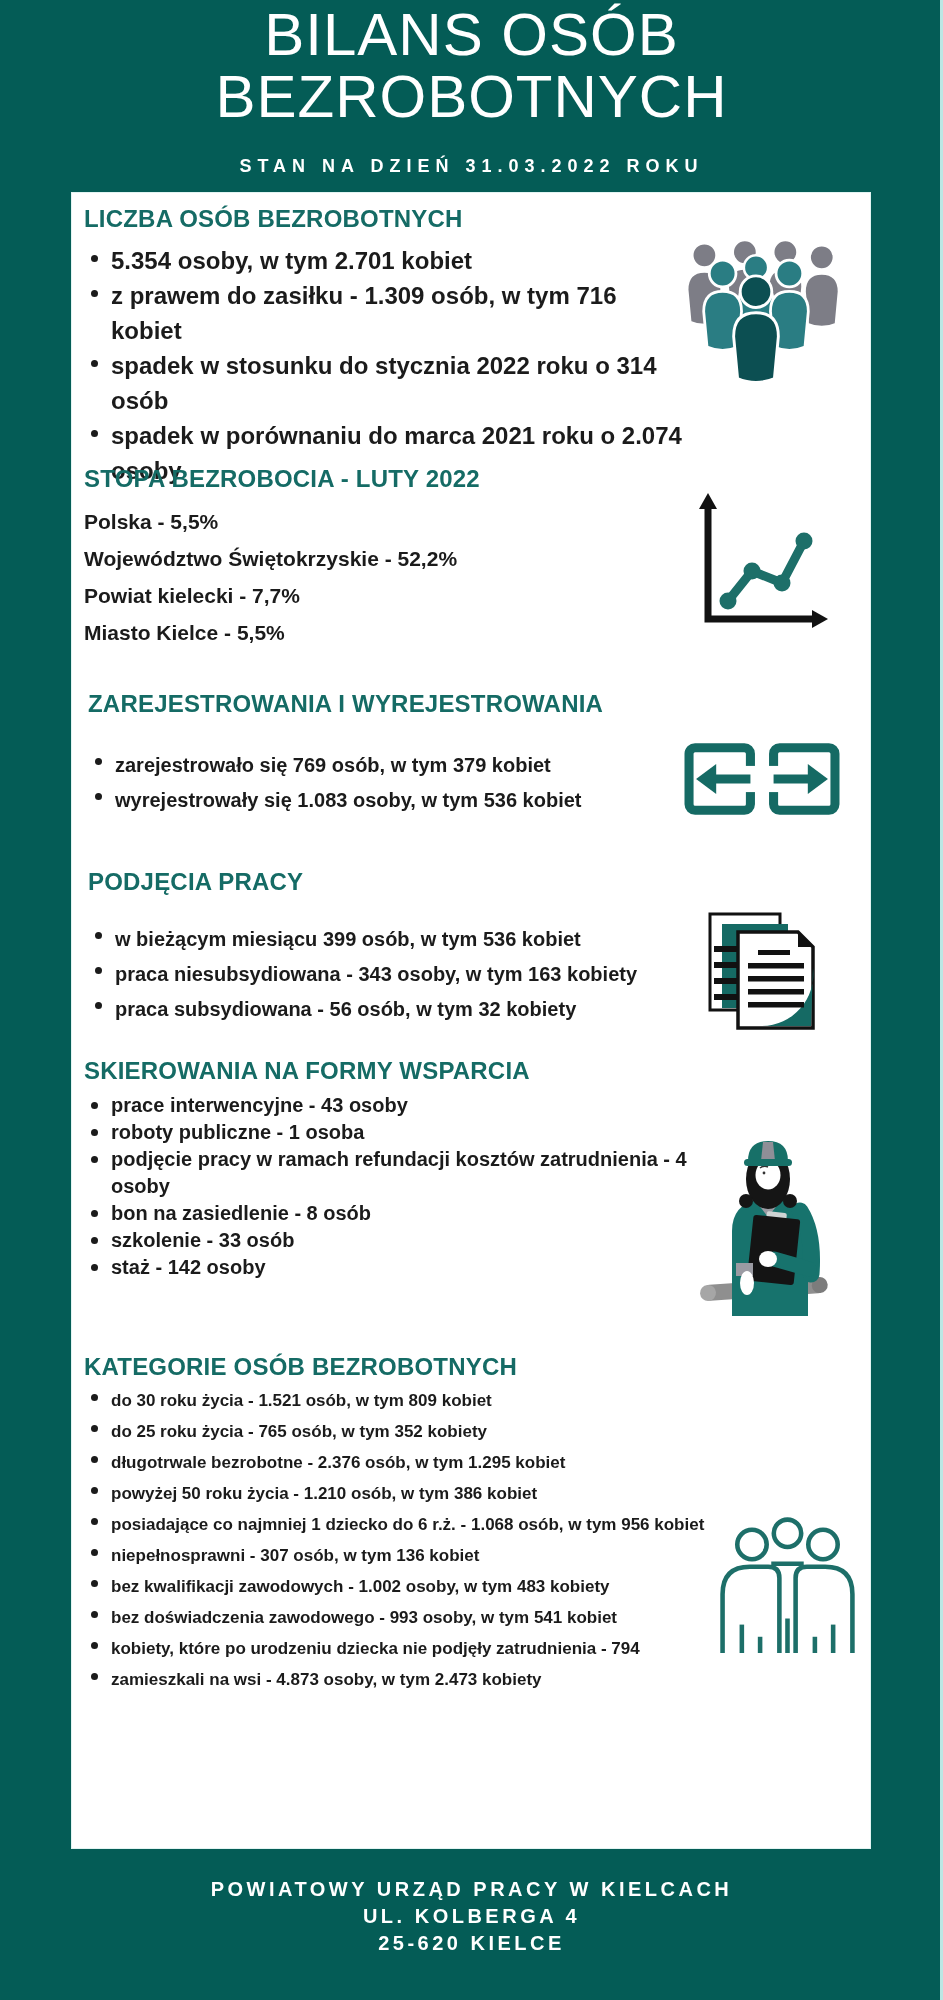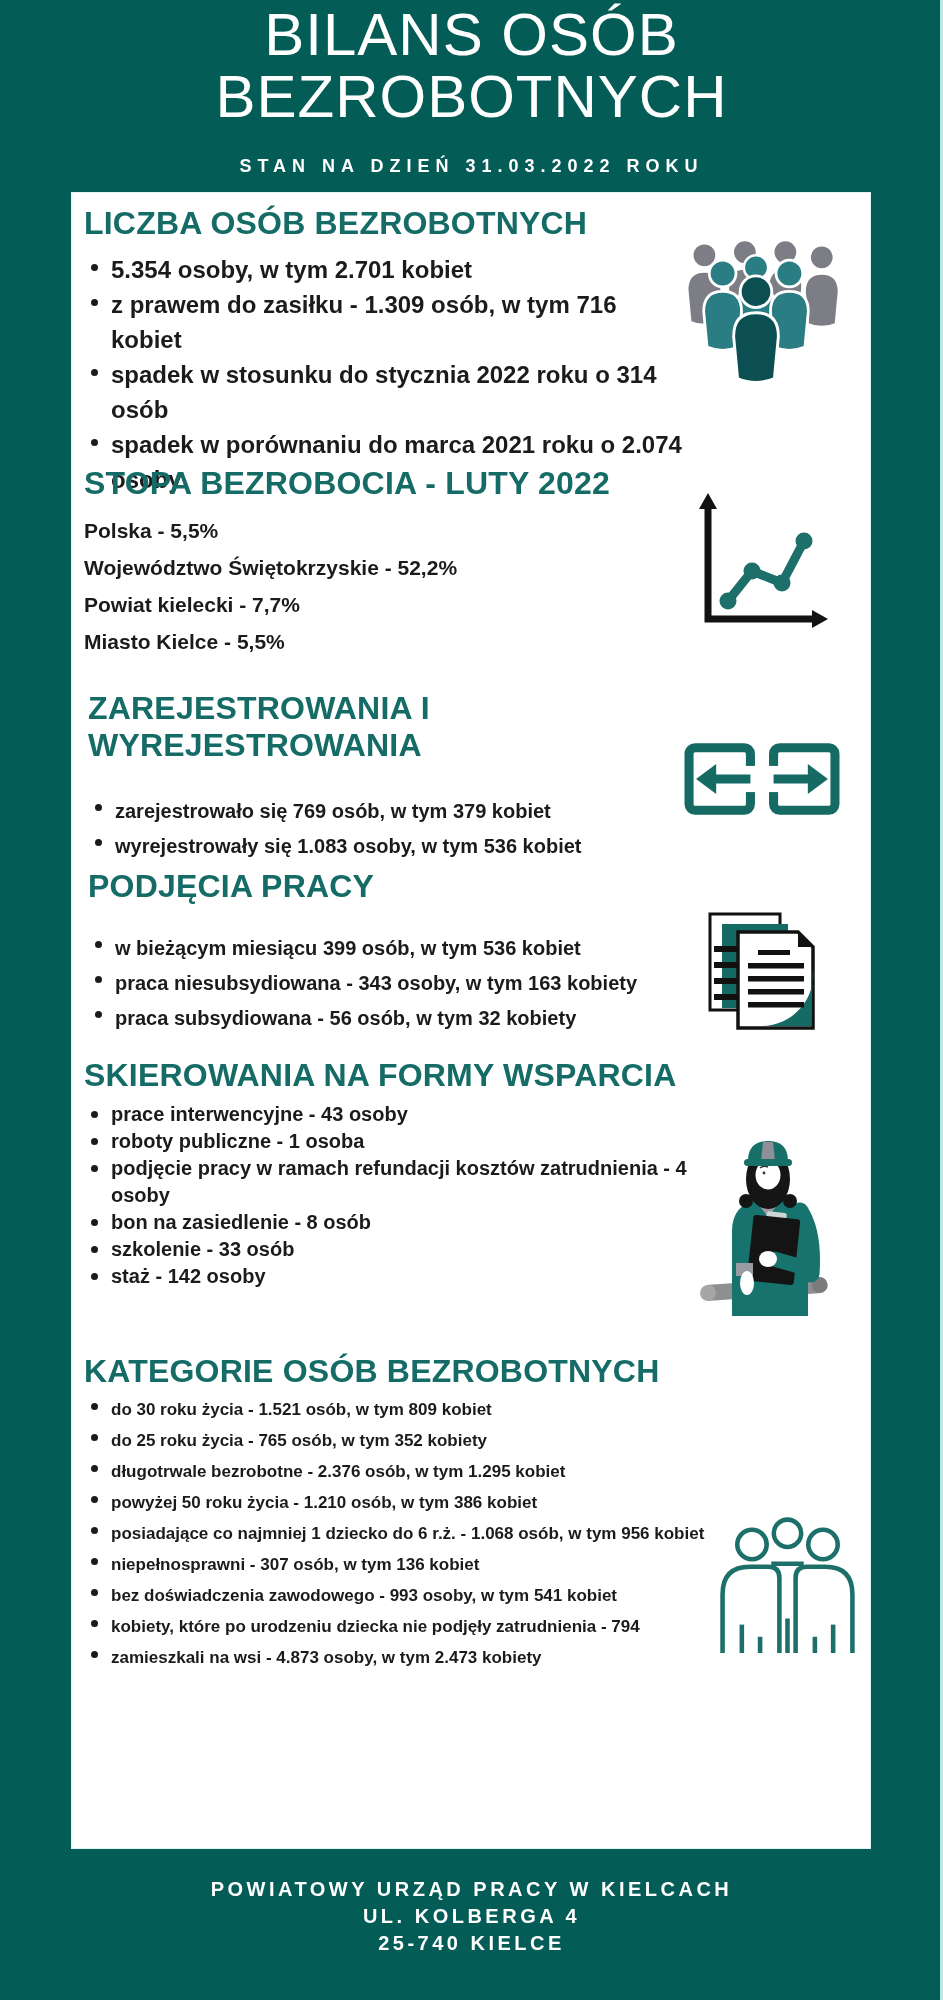--- a/index.html
+++ b/index.html
@@ -9,21 +9,21 @@
 
   .title{position:absolute;top:4px;left:0;width:100%;text-align:center;color:#ffffff;
          font-weight:400;font-size:60px;line-height:62px;letter-spacing:1px;}
   .subtitle{position:absolute;top:156px;left:0;width:100%;text-align:center;color:#ffffff;
             font-weight:700;font-size:18px;letter-spacing:6px;}
 
   .card{position:absolute;left:72px;top:193px;width:798px;height:1655px;background:#ffffff;
         box-shadow:0 0 0 1px #e2f4f2;}
 
   .sec{position:absolute;}
-  .sec h2{margin:0;font-size:32px;font-weight:700;color:#156b65;letter-spacing:.2px;
+  .sec h2{margin:0;font-size:24px;font-weight:700;color:#156b65;letter-spacing:.2px;
           font-family:"Liberation Sans",sans-serif;}
   ul.bullets{list-style:none;margin:0;padding:0;color:#1b1b1b;font-weight:700;}
   ul.bullets li{position:relative;padding-left:27px;}
   ul.bullets li::before{content:"";position:absolute;left:7px;top:.52em;width:7px;height:7px;
                         border-radius:50%;background:#1b1b1b;}
   .plain{color:#1b1b1b;font-weight:700;}
 
   .icon{position:absolute;}
 
   .footer{position:absolute;top:1876px;left:0;width:100%;text-align:center;color:#ffffff;
@@ -172,20 +172,21 @@
 
     <section class="sec" style="left:12px;top:1160px;width:655px;">
       <h2>KATEGORIE OSÓB BEZROBOTNYCH</h2>
       <ul class="bullets" style="margin-top:4px;font-size:17px;line-height:31px;">
           <li>do 30 roku życia - 1.521 osób, w tym 809 kobiet</li>
           <li>do 25 roku życia - 765 osób, w tym 352 kobiety</li>
           <li>długotrwale bezrobotne - 2.376 osób, w tym 1.295 kobiet</li>
           <li>powyżej 50 roku życia - 1.210 osób, w tym 386 kobiet</li>
           <li>posiadające co najmniej 1 dziecko do 6 r.ż. - 1.068 osób, w tym 956 kobiet</li>
           <li>niepełnosprawni - 307 osób, w tym 136 kobiet</li>
+          <li>bez kwalifikacji zawodowych - 1.002 osoby, w tym 483 kobiety</li>
           <li>bez doświadczenia zawodowego - 993 osoby, w tym 541 kobiet</li>
           <li>kobiety, które po urodzeniu dziecka nie podjęły zatrudnienia - 794</li>
           <li>zamieszkali na wsi - 4.873 osoby, w tym 2.473 kobiety</li>
         </ul>
     </section>
     <svg class="icon" style="left:642px;top:1320px;" width="148" height="140" viewBox="0 0 145 138" aria-label="group-outline-icon">
       <g fill="none" stroke="#1d6f69" stroke-width="4.5">
         <circle cx="72" cy="20" r="13.5"></circle>
         <circle cx="37" cy="31" r="14.5"></circle>
         <circle cx="107" cy="31" r="14.5"></circle>
@@ -198,17 +199,17 @@
         <line x1="99" y1="122" x2="99" y2="138"></line>
         <line x1="117" y1="110" x2="117" y2="138"></line>
       </g>
     </svg>
 
   </div>
 
   <div class="footer">
     <div>POWIATOWY URZĄD PRACY W KIELCACH</div>
     <div>UL. KOLBERGA 4</div>
-    <div>25-740 KIELCE</div>
+    <div>25-620 KIELCE</div>
   </div>
 
   <div class="edge-strip"></div>
 </div>
 
 </body></html>

